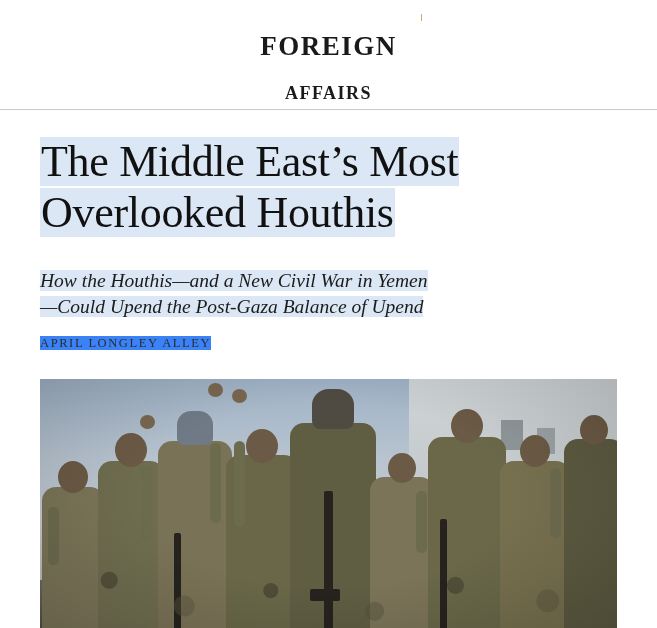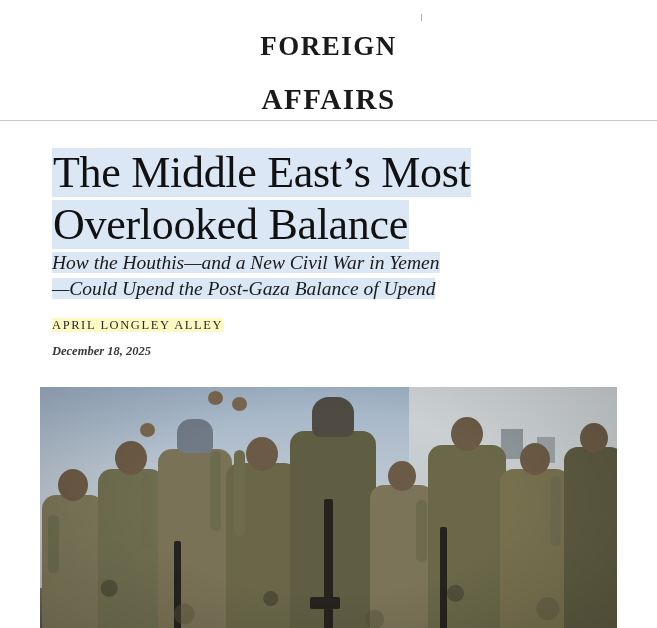--- a/index.html
+++ b/index.html
@@ -29,56 +29,56 @@
     font-weight: bold;
     letter-spacing: 1.5px;
     color: #1a1a1a;
     line-height: 1.04;
     margin-top: 24px;
   }
   .masthead-line.top {
     font-size: 27px;
   }
   .masthead-line.bottom {
-    font-size: 29px;
+    font-size: 18px;
     text-align: center;
   }
   .masthead-tick {
     position: absolute;
     top: 14px;
     left: 421px;
     width: 1px;
     height: 7px;
     background: #cfa36b;
   }
 
   
   .article {
-    padding: 26px 40px 0 52px;
+    padding: 26px 40px 0 40px;
     box-sizing: border-box;
   }
 
   .headline {
     font-family: "Liberation Serif", serif;
     font-size: 44px;
     line-height: 1.17;
     font-weight: normal;
     color: #111111;
     margin: 0;
     letter-spacing: -0.3px;
   }
   .headline .hl {
     background: #dbe7f5;
     padding: 0 1px;
     box-decoration-break: clone;
     -webkit-box-decoration-break: clone;
   }
 
   .deck {
-    margin-top: 0;
+    margin-top: 29px;
     font-family: "Liberation Serif", serif;
     font-style: italic;
     font-size: 19.5px;
     line-height: 1.33;
     color: #1b1b1b;
   }
   .deck .hl {
     background: #dbe7f5;
     box-decoration-break: clone;
     -webkit-box-decoration-break: clone;
@@ -86,21 +86,21 @@
 
   .byline {
     margin-top: 16px;
     font-family: "Liberation Serif", serif;
     font-size: 12.5px;
     letter-spacing: 1.6px;
     color: #2b2b2b;
     text-transform: uppercase;
   }
   .byline .hl {
-    background: #fef9c3;
+    background: #3b82f6;
   }
 
   .date {
     margin-top: 11px;
     font-family: "Liberation Serif", serif;
     font-style: italic;
     font-weight: bold;
     font-size: 12.5px;
     color: #3a3a3a;
   }
@@ -215,33 +215,32 @@
 <header class="masthead">
   <div class="masthead-line top">FOREIGN</div>
   <div class="masthead-line bottom">AFFAIRS</div>
   <span class="masthead-tick"></span>
 </header>
 
 <main class="article">
 
   <h1 class="headline">
     <span class="hl">The Middle East’s Most</span><br>
-    <span class="hl">Overlooked Balance</span>
+    <span class="hl">Overlooked Houthis</span>
   </h1>
 
   <div class="deck">
     <span class="hl">How the Houthis—and a New Civil War in Yemen</span><br>
     <span class="hl">—Could Upend the Post-Gaza Balance of Upend</span>
   </div>
 
   <div class="byline">
     <span class="hl">APRIL LONGLEY ALLEY</span>
   </div>
 
-  <div class="date">December 18, 2025</div>
 
 </main>
 
 <figure class="hero-wrap">
   <div class="hero">
     <div class="bldg"></div>
     <div class="ground"></div>
 
     <div class="figure" style="left:2px;width:62px;height:150px;background:#7b7558;">
       <div class="head" style="top:-26px;width:30px;height:32px;"></div>

